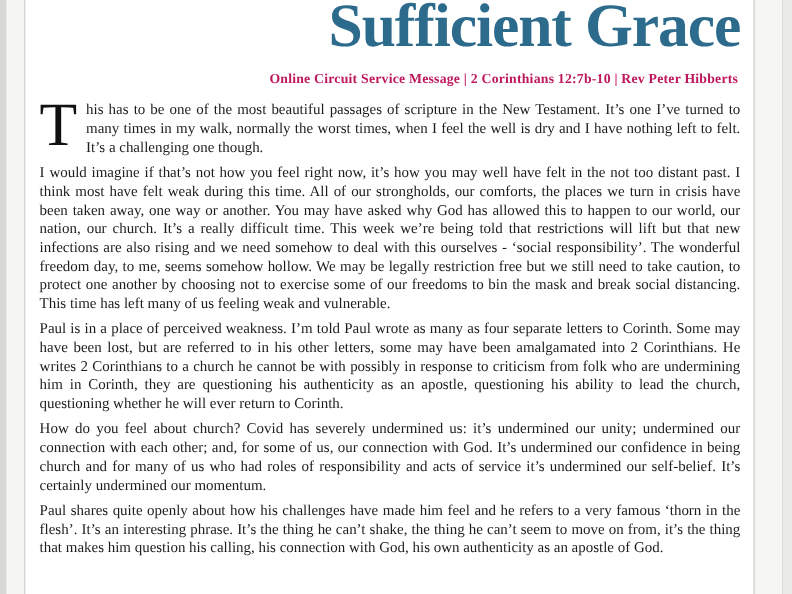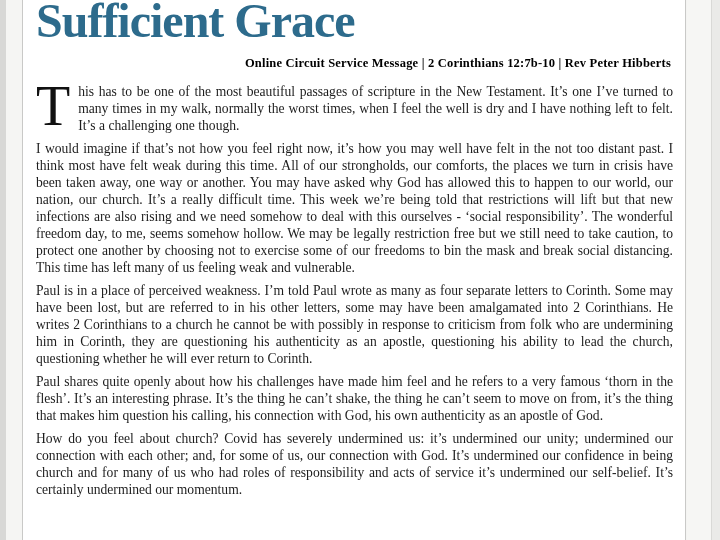--- a/index.html
+++ b/index.html
@@ -38,33 +38,33 @@
     left: 22px;
     top: -12px;
     width: 664px;
     height: 572px;
     box-sizing: border-box;
     background: #ffffff;
     border: 1px solid #c9c9c7;
     padding: 10px 12px 0 13px;
   }
   .doc-title {
-    font-size: 48px;
+    font-size: 56px;
     line-height: 0.92;
     font-weight: bold;
     color: #2d6b8c;
-    text-align: left;
+    text-align: right;
     letter-spacing: -1px;
     white-space: nowrap;
   }
   .doc-subtitle {
     margin-top: 13px;
     font-size: 12.5px;
     font-weight: bold;
-    color: #000000;
+    color: #be185d;
     text-align: right;
     letter-spacing: 0.2px;
     padding-right: 2px;
   }
   .doc-body {
     margin-top: 12px;
     font-size: 13.6px;
     line-height: 17px;
     color: #1c1c1c;
     text-align: justify;
@@ -92,16 +92,16 @@
   <div class="doc-title">Sufficient Grace</div>
 
   <div class="doc-subtitle">Online Circuit Service Message | 2 Corinthians  12:7b-10 | Rev Peter Hibberts</div>
 
   <div class="doc-body">
     <p>
       <span class="drop-cap">T</span><span>his has to be one of the most beautiful passages of scripture in the New Testament. It’s one I’ve turned to many times in my walk, normally the worst times, when I feel the well is dry and I have nothing left to felt. It’s a challenging one though.</span>
     </p>
     <p>I would imagine if that’s not how you feel right now, it’s how you may well have felt in the not too distant past. I think most have felt weak during this time. All of our strongholds, our comforts, the places we turn in crisis have been taken away, one way or another. You may have asked why God has allowed this to happen to our world, our nation, our church. It’s a really difficult time. This week we’re being told that restrictions will lift but that new infections are also rising and we need somehow to deal with this ourselves - ‘social responsibility’. The wonderful freedom day, to me, seems somehow hollow. We may be legally restriction free but we still need to take caution, to protect one another by choosing not to exercise some of our freedoms to bin the mask and break social distancing. This time has left many of us feeling weak and vulnerable.</p>
     <p>Paul is in a place of perceived weakness. I’m told Paul wrote as many as four separate letters to Corinth. Some may have been lost, but are referred to in his other letters, some may have been amalgamated into 2 Corinthians. He writes 2 Corinthians to a church he cannot be with possibly in response to criticism from folk who are undermining him in Corinth, they are questioning his authenticity as an apostle, questioning his ability to lead the church, questioning whether he will ever return to Corinth.</p>
+    <p>How do you feel about church? Covid has severely undermined us: it’s undermined our unity; undermined our connection with each other; and, for some of us, our connection with God. It’s undermined our confidence in being church and for many of us who had roles of responsibility and acts of service it’s undermined our self-belief. It’s certainly undermined our momentum.</p>
     <p>Paul shares quite openly about how his challenges have made him feel and he refers to a very famous ‘thorn in the flesh’. It’s an interesting phrase. It’s the thing he can’t shake, the thing he can’t seem to move on from, it’s the thing that makes him question his calling, his connection with God, his own authenticity as an apostle of God.</p>
-    <p>How do you feel about church? Covid has severely undermined us: it’s undermined our unity; undermined our connection with each other; and, for some of us, our connection with God. It’s undermined our confidence in being church and for many of us who had roles of responsibility and acts of service it’s undermined our self-belief. It’s certainly undermined our momentum.</p>
   </div>
 </div>
 
 </body></html>

